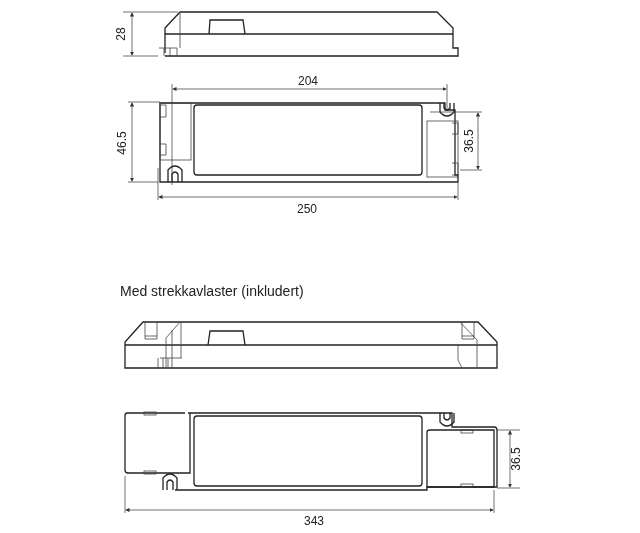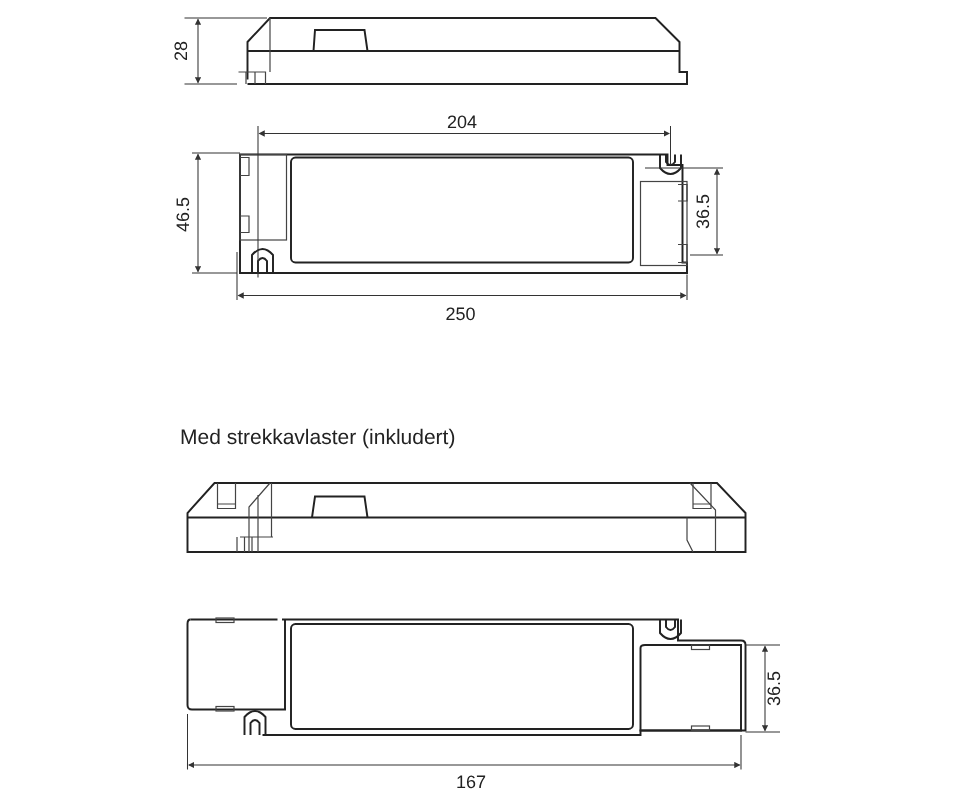--- a/index.html
+++ b/index.html
@@ -95,14 +95,14 @@
 </svg>
 
 <div class="lbl vert" style="left:114px;top:27px;">28</div>
 <div class="lbl" style="left:298px;top:74px;">204</div>
 <div class="lbl" style="left:297px;top:202px;">250</div>
 <div class="lbl vert" style="left:110px;top:136px;">46.5</div>
 <div class="lbl vert" style="left:457px;top:134px;">36.5</div>
 
 <div class="caption">Med strekkavlaster (inkludert)</div>
 
-<div class="lbl" style="left:304px;top:514px;">167</div>
+<div class="lbl" style="left:304px;top:514px;">343</div>
 <div class="lbl vert" style="left:504px;top:452px;">36.5</div>
 
 </body></html>

